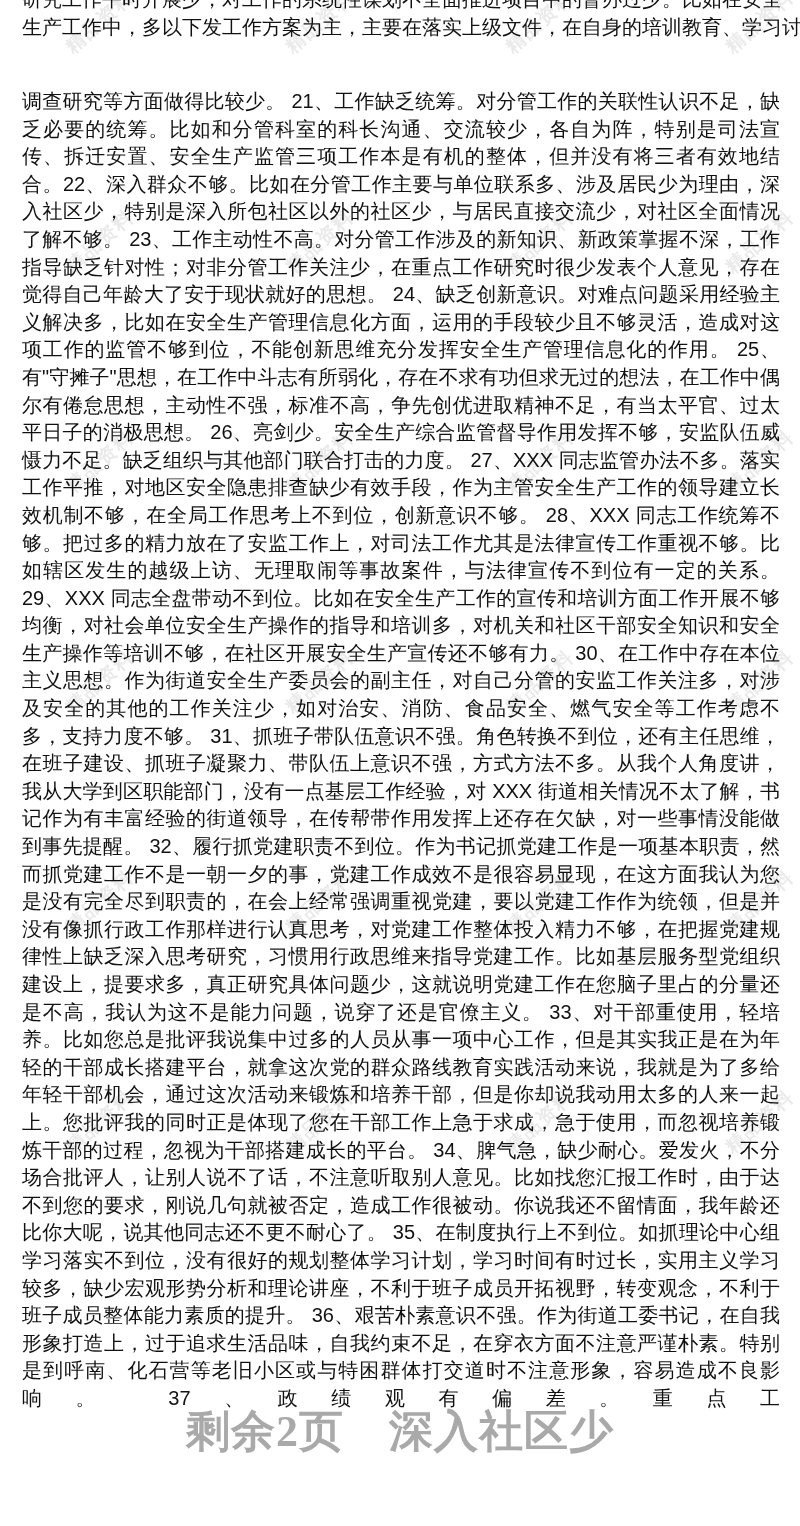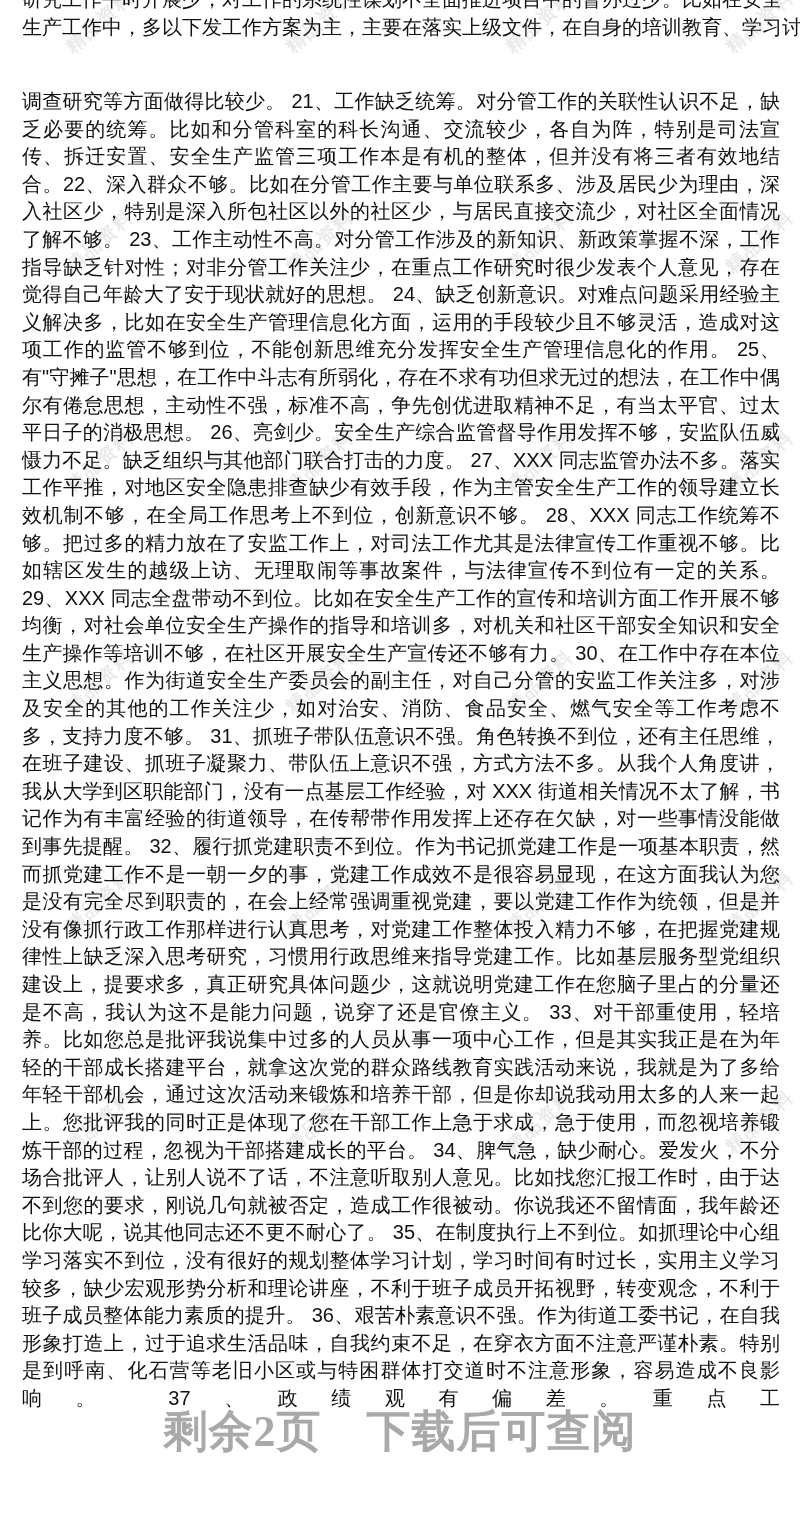--- a/index.html
+++ b/index.html
@@ -165,16 +165,16 @@
     <div class="clipped-line-wrap">
       <div class="clipped-line">研究工作平时开展少，对工作的系统性谋划不全面推进项目中的督办过少。比如在安全</div>
     </div>
 
     <div class="line-2">生产工作中，多以下发工作方案为主，主要在落实上级文件，在自身的培训教育、学习讨论、</div>
 
     <div class="body-text">调查研究等方面做得比较少。 21、工作缺乏统筹。对分管工作的关联性认识不足，缺乏必要的统筹。比如和分管科室的科长沟通、交流较少，各自为阵，特别是司法宣传、拆迁安置、安全生产监管三项工作本是有机的整体，但并没有将三者有效地结合。22、深入群众不够。比如在分管工作主要与单位联系多、涉及居民少为理由，深入社区少，特别是深入所包社区以外的社区少，与居民直接交流少，对社区全面情况了解不够。 23、工作主动性不高。对分管工作涉及的新知识、新政策掌握不深，工作指导缺乏针对性；对非分管工作关注少，在重点工作研究时很少发表个人意见，存在觉得自己年龄大了安于现状就好的思想。 24、缺乏创新意识。对难点问题采用经验主义解决多，比如在安全生产管理信息化方面，运用的手段较少且不够灵活，造成对这项工作的监管不够到位，不能创新思维充分发挥安全生产管理信息化的作用。 25、有"守摊子"思想，在工作中斗志有所弱化，存在不求有功但求无过的想法，在工作中偶尔有倦怠思想，主动性不强，标准不高，争先创优进取精神不足，有当太平官、过太平日子的消极思想。 26、亮剑少。安全生产综合监管督导作用发挥不够，安监队伍威慑力不足。缺乏组织与其他部门联合打击的力度。 27、XXX 同志监管办法不多。落实工作平推，对地区安全隐患排查缺少有效手段，作为主管安全生产工作的领导建立长效机制不够，在全局工作思考上不到位，创新意识不够。 28、XXX 同志工作统筹不够。把过多的精力放在了安监工作上，对司法工作尤其是法律宣传工作重视不够。比如辖区发生的越级上访、无理取闹等事故案件，与法律宣传不到位有一定的关系。 29、XXX 同志全盘带动不到位。比如在安全生产工作的宣传和培训方面工作开展不够均衡，对社会单位安全生产操作的指导和培训多，对机关和社区干部安全知识和安全生产操作等培训不够，在社区开展安全生产宣传还不够有力。 30、在工作中存在本位主义思想。作为街道安全生产委员会的副主任，对自己分管的安监工作关注多，对涉及安全的其他的工作关注少，如对治安、消防、食品安全、燃气安全等工作考虑不多，支持力度不够。 31、抓班子带队伍意识不强。角色转换不到位，还有主任思维，在班子建设、抓班子凝聚力、带队伍上意识不强，方式方法不多。从我个人角度讲，我从大学到区职能部门，没有一点基层工作经验，对 XXX 街道相关情况不太了解，书记作为有丰富经验的街道领导，在传帮带作用发挥上还存在欠缺，对一些事情没能做到事先提醒。 32、履行抓党建职责不到位。作为书记抓党建工作是一项基本职责，然而抓党建工作不是一朝一夕的事，党建工作成效不是很容易显现，在这方面我认为您是没有完全尽到职责的，在会上经常强调重视党建，要以党建工作作为统领，但是并没有像抓行政工作那样进行认真思考，对党建工作整体投入精力不够，在把握党建规律性上缺乏深入思考研究，习惯用行政思维来指导党建工作。比如基层服务型党组织建设上，提要求多，真正研究具体问题少，这就说明党建工作在您脑子里占的分量还是不高，我认为这不是能力问题，说穿了还是官僚主义。 33、对干部重使用，轻培养。比如您总是批评我说集中过多的人员从事一项中心工作，但是其实我正是在为年轻的干部成长搭建平台，就拿这次党的群众路线教育实践活动来说，我就是为了多给年轻干部机会，通过这次活动来锻炼和培养干部，但是你却说我动用太多的人来一起上。您批评我的同时正是体现了您在干部工作上急于求成，急于使用，而忽视培养锻炼干部的过程，忽视为干部搭建成长的平台。 34、脾气急，缺少耐心。爱发火，不分场合批评人，让别人说不了话，不注意听取别人意见。比如找您汇报工作时，由于达不到您的要求，刚说几句就被否定，造成工作很被动。你说我还不留情面，我年龄还比你大呢，说其他同志还不更不耐心了。 35、在制度执行上不到位。如抓理论中心组学习落实不到位，没有很好的规划整体学习计划，学习时间有时过长，实用主义学习较多，缺少宏观形势分析和理论讲座，不利于班子成员开拓视野，转变观念，不利于班子成员整体能力素质的提升。 36、艰苦朴素意识不强。作为街道工委书记，在自我形象打造上，过于追求生活品味，自我约束不足，在穿衣方面不注意严谨朴素。特别是到呼南、化石营等老旧小区或与特困群体打交道时不注意形象，容易造成不良影响。 37、政绩观有偏差。重点工</div>
   </div>
 
   <div class="footer">
-    <span class="footer-text">剩余2页　下载后可查阅</span>
+    <span class="footer-text">剩余2页　深入社区少</span>
   </div>
 
 </div>
 
 </body></html>

